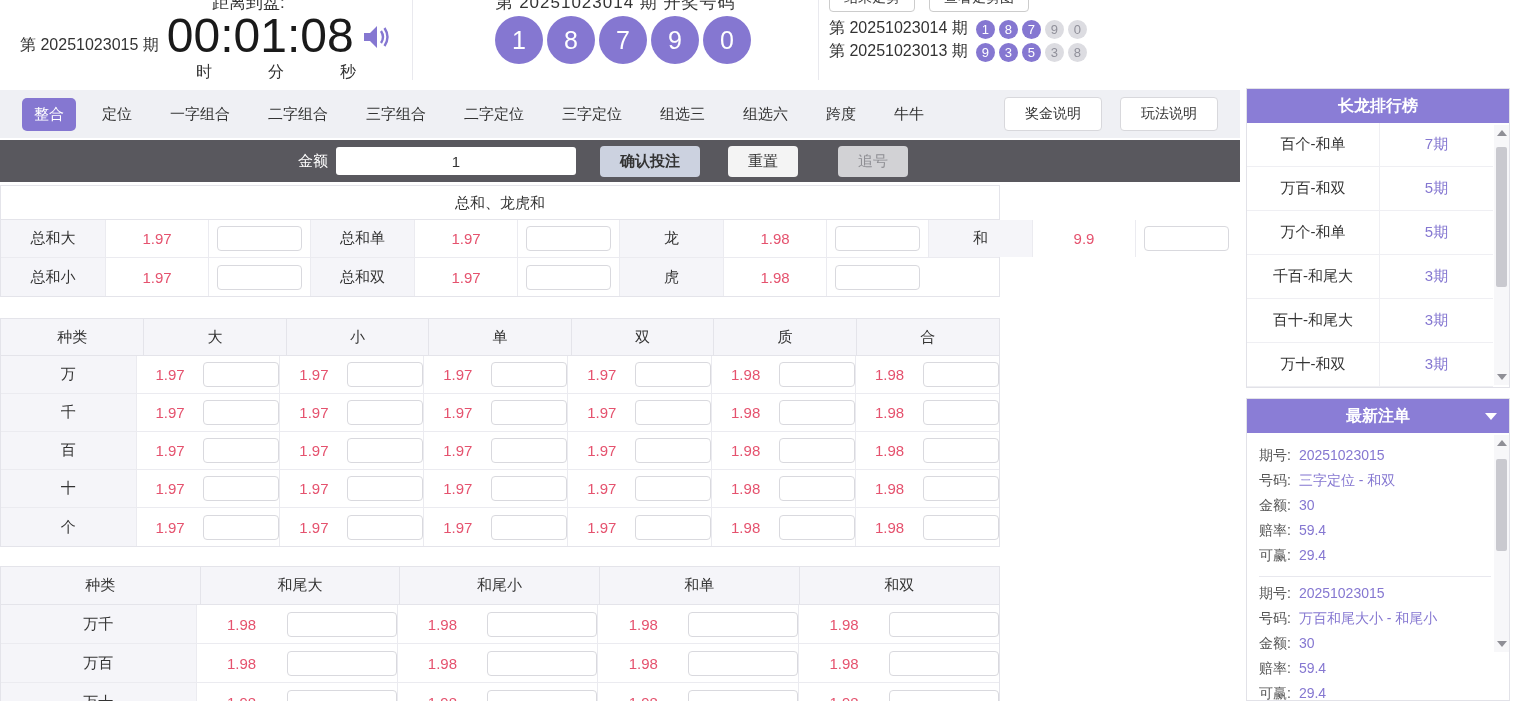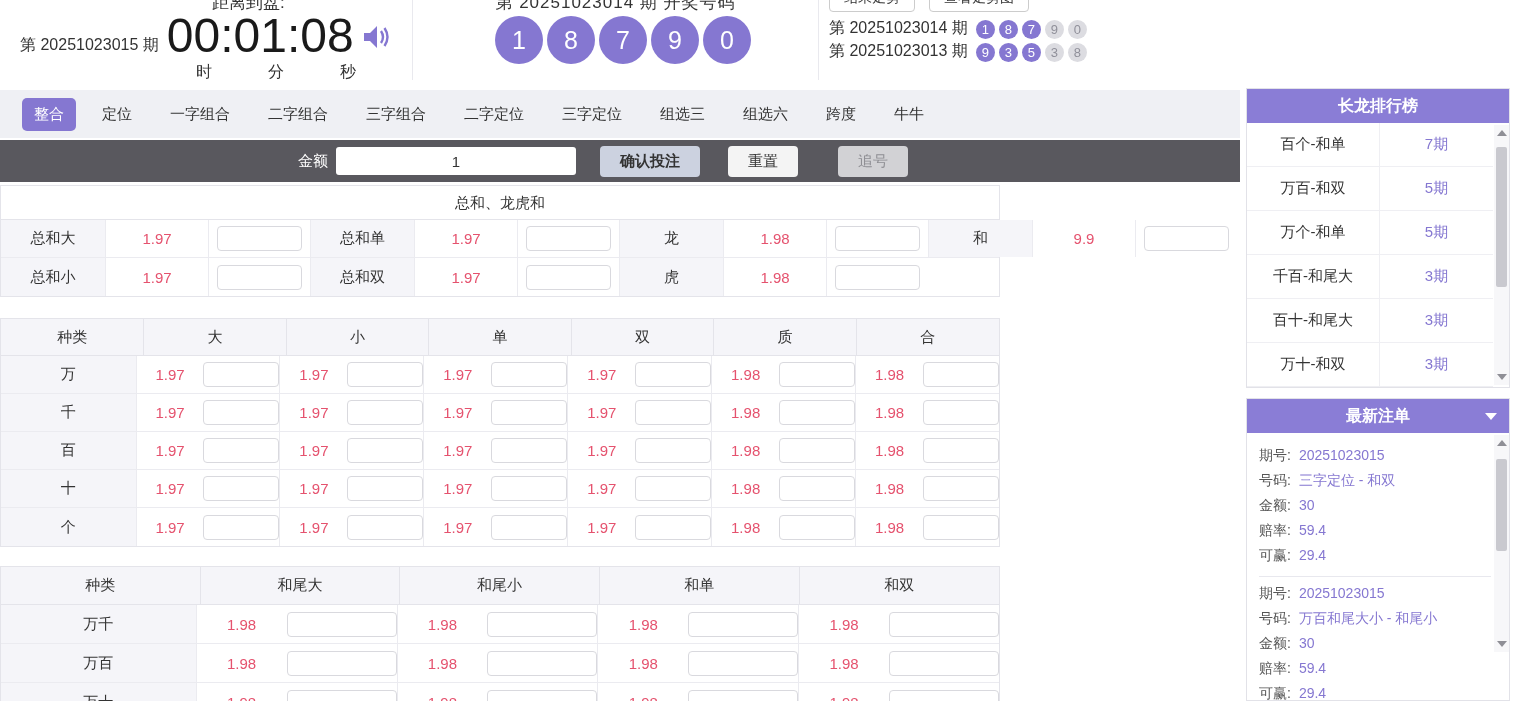--- a/index.html
+++ b/index.html
@@ -197,20 +197,24 @@
       <div class="tab">一字组合</div>
       <div class="tab">二字组合</div>
       <div class="tab">三字组合</div>
       <div class="tab">二字定位</div>
       <div class="tab">三字定位</div>
       <div class="tab">组选三</div>
       <div class="tab">组选六</div>
       <div class="tab">跨度</div>
       <div class="tab">牛牛</div>
     </div>
+  <div class="help-btns">
+    <button class="help-btn">奖金说明</button>
+    <button class="help-btn">玩法说明</button>
+  </div>
 </div>
 
 <div class="bet-bar">
   <span class="amount-label">金额</span>
   <input class="amount-input" value="1" style="">
   <button class="bar-btn btn-confirm">确认投注</button>
   <button class="bar-btn btn-reset">重置</button>
   <button class="bar-btn btn-chase">追号</button>
 </div>
 

